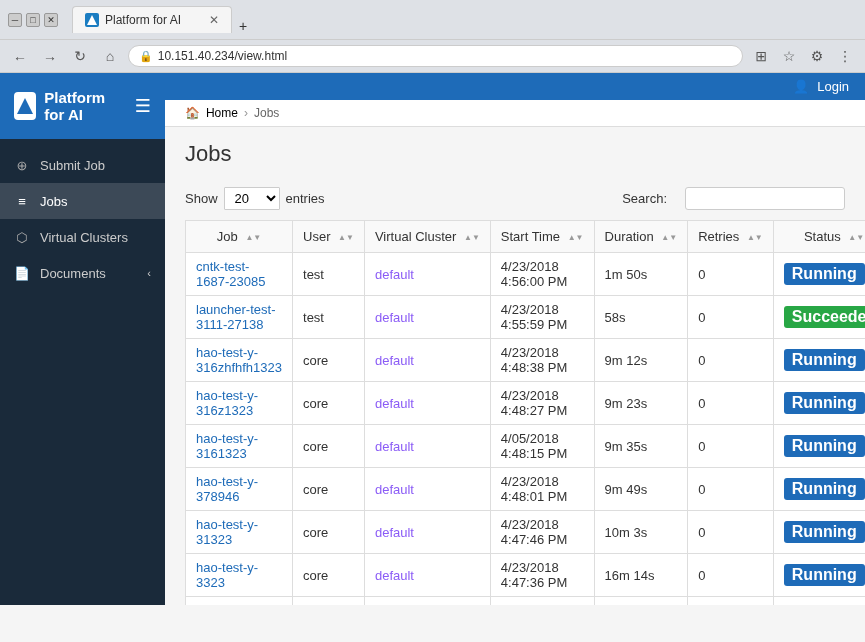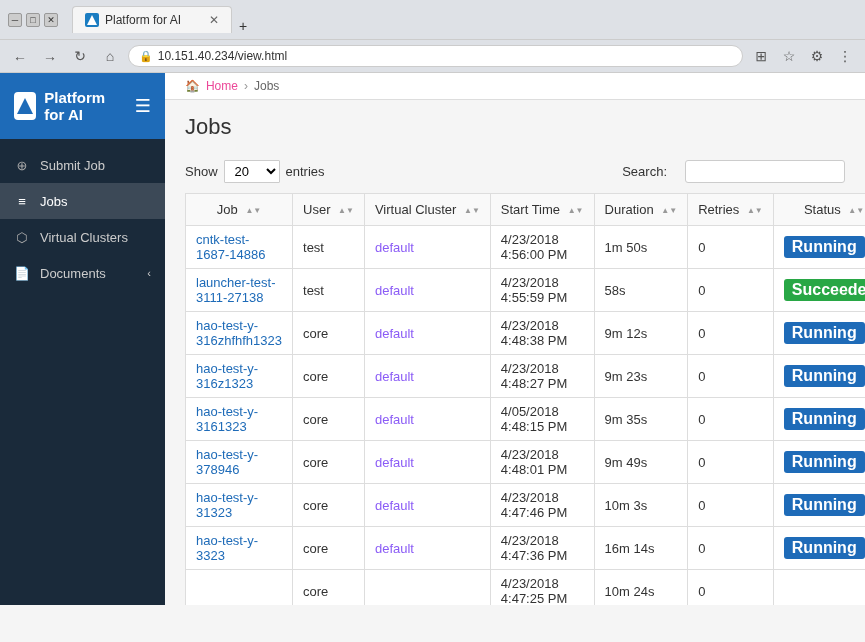--- a/index.html
+++ b/index.html
@@ -34,21 +34,21 @@
     .sidebar-nav { flex: 1; padding: 8px 0; }
     .sidebar-item { display: flex; align-items: center; gap: 10px; padding: 10px 14px; cursor: pointer; color: #ccc; font-size: 13px; }
     .sidebar-item.active { background: rgba(255,255,255,0.15); color: white; }
     .sidebar-item .item-icon { width: 16px; height: 16px; display: flex; align-items: center; justify-content: center; color: #aaa; }
     .sidebar-item.active .item-icon { color: white; }
     .sidebar-item .item-arrow { margin-left: auto; font-size: 11px; }
 
     
     .main-content { flex: 1; background: #f5f5f5; overflow-y: auto; }
     .breadcrumb-bar { background: white; border-bottom: 1px solid #ddd; padding: 6px 20px; display: flex; align-items: center; gap: 6px; font-size: 12px; color: #666; }
-    .breadcrumb-bar a { color: #ec4899; text-decoration: none; text-align: right; }
+    .breadcrumb-bar a { color: #000000; text-decoration: none; text-align: right; }
     .breadcrumb-separator { color: #999; }
     .page-title-bar { padding: 14px 20px 10px; }
     .page-title { font-size: 22px; font-weight: 400; color: #333; }
     .content-area { padding: 10px 20px 20px; }
 
     
     .table-controls { display: flex; justify-content: space-between; align-items: center; margin-bottom: 10px; }
     .show-entries { display: flex; align-items: center; gap: 6px; }
     .show-entries select { border: 1px solid #ccc; border-radius: 1px; padding: 2px 6px; font-size: 13px; background: white; }
     .search-box { display: flex; align-items: center; gap: 18px; }
@@ -141,20 +141,26 @@
       <div class="sidebar-item">
         <span class="item-icon">📄</span>
         <span>Documents</span>
         <span class="item-arrow">‹</span>
       </div>
     </nav>
   </div>
 
   <div class="main-content">
 
+    <div style="background:#1e6bb8; padding:6px 16px; display:flex; justify-content:flex-end; align-items:center;">
+      <span style="color:white; font-size:13px; cursor:pointer;">
+        <span style="margin-right:4px;">👤</span>
+        <span>Login</span>
+      </span>
+    </div>
 
     <div class="breadcrumb-bar">
       <span>🏠</span>
       <a href="#">Home</a>
       <span class="breadcrumb-separator">›</span>
       <span>Jobs</span>
     </div>
 
     <div class="page-title-bar">
       <h1 class="page-title">Jobs</h1>
@@ -209,21 +215,21 @@
             <th>
               <span>Status</span>
               <span class="sort-icons">▲▼</span>
             </th>
 
           </tr>
         </thead>
         <tbody id="table-body">
         <tr>
       <td>
-        <a href="#" class="job-link">cntk-test-1687-14886</a>
+        <a href="#" class="job-link">cntk-test-1687-23085</a>
       </td>
       <td>test</td>
       <td>
         <a href="#" class="cluster-link">default</a>
       </td>
       <td>4/23/2018 4:56:00 PM</td>
       <td>1m 50s</td>
       <td>0</td>
       <td>
         <span class="status-badge status-running">Running</span>

